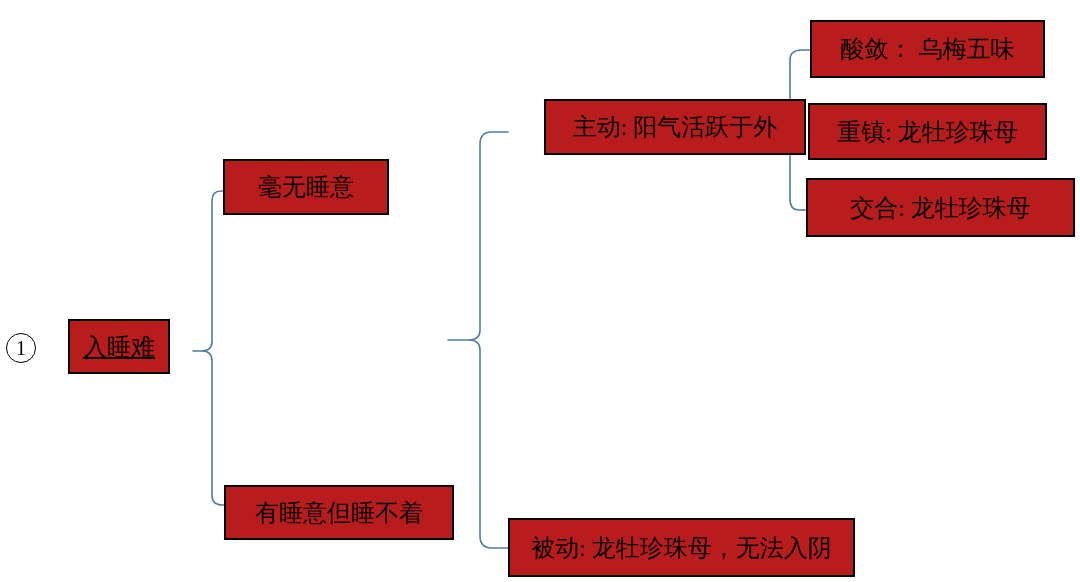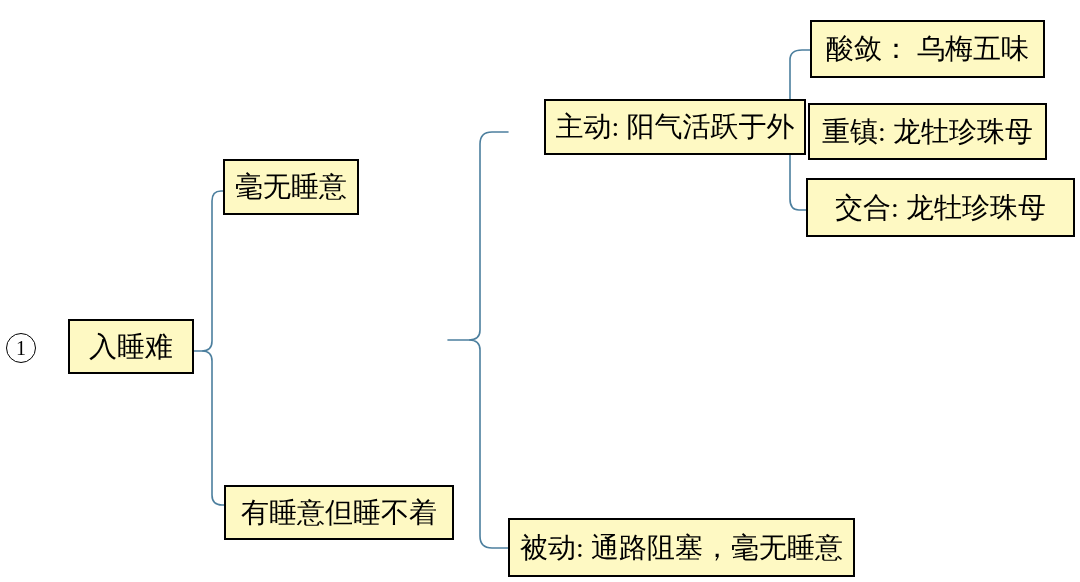--- a/index.html
+++ b/index.html
@@ -10,39 +10,39 @@
     font-family:"Liberation Serif","DejaVu Serif",serif;
     overflow:hidden;
   }
   .connector-layer{
     position:absolute;left:0;top:0;width:1080px;height:582px;
   }
   .node{
     position:absolute;
     box-sizing:border-box;
     border:2px solid #000000;
-    background:#fef9c3;
+    background:#b91c1c;
     display:flex;align-items:center;justify-content:center;
-    font-size:28px;color:#000000;
+    font-size:24px;color:#000000;
     white-space:nowrap;
     line-height:1;
   }
   .index-badge{
     position:absolute;
     box-sizing:border-box;
     width:30px;height:30px;
     border:1.5px solid #000000;
     border-radius:50%;
     display:flex;align-items:center;justify-content:center;
     font-size:20px;color:#000000;
     background:#ffffff;
   }
   
-  .n-root        {left:68px;  top:319px; width:126px; height:55px;}
-  .n-no-sleep    {left:223px; top:159px; width:136px; height:56px;}
+  .n-root        {left:68px;  top:319px; width:102px; height:55px;text-decoration:underline;}
+  .n-no-sleep    {left:223px; top:159px; width:166px; height:56px;}
   .n-sleepy      {left:224px; top:485px; width:230px; height:55px;justify-content:center;}
   .n-active      {left:508px; top:99px;  width:262px; height:56px;margin-left:36px;}
   .n-passive     {left:508px; top:518px; width:347px; height:59px;}
   .n-astringe    {left:810px; top:20px;  width:235px; height:58px;}
   .n-heavy       {left:808px; top:103px; width:239px; height:57px;}
   .n-intercross  {left:806px; top:178px; width:269px; height:59px;}
   .badge-pos     {left:6px;   top:333px;}
 </style>
 </head>
 <body>
@@ -73,21 +73,21 @@
     <span>毫无睡意</span>
   </div>
   <div class="node n-sleepy">
     <span>有睡意但睡不着</span>
   </div>
 
   <div class="node n-active">
     <span>主动: 阳气活跃于外</span>
   </div>
   <div class="node n-passive">
-    <span>被动: 通路阻塞，毫无睡意</span>
+    <span>被动: 龙牡珍珠母，无法入阴</span>
   </div>
 
   <div class="node n-astringe">
     <span>酸敛： 乌梅五味</span>
   </div>
   <div class="node n-heavy">
     <span>重镇: 龙牡珍珠母</span>
   </div>
   <div class="node n-intercross">
     <span>交合: 龙牡珍珠母</span>

